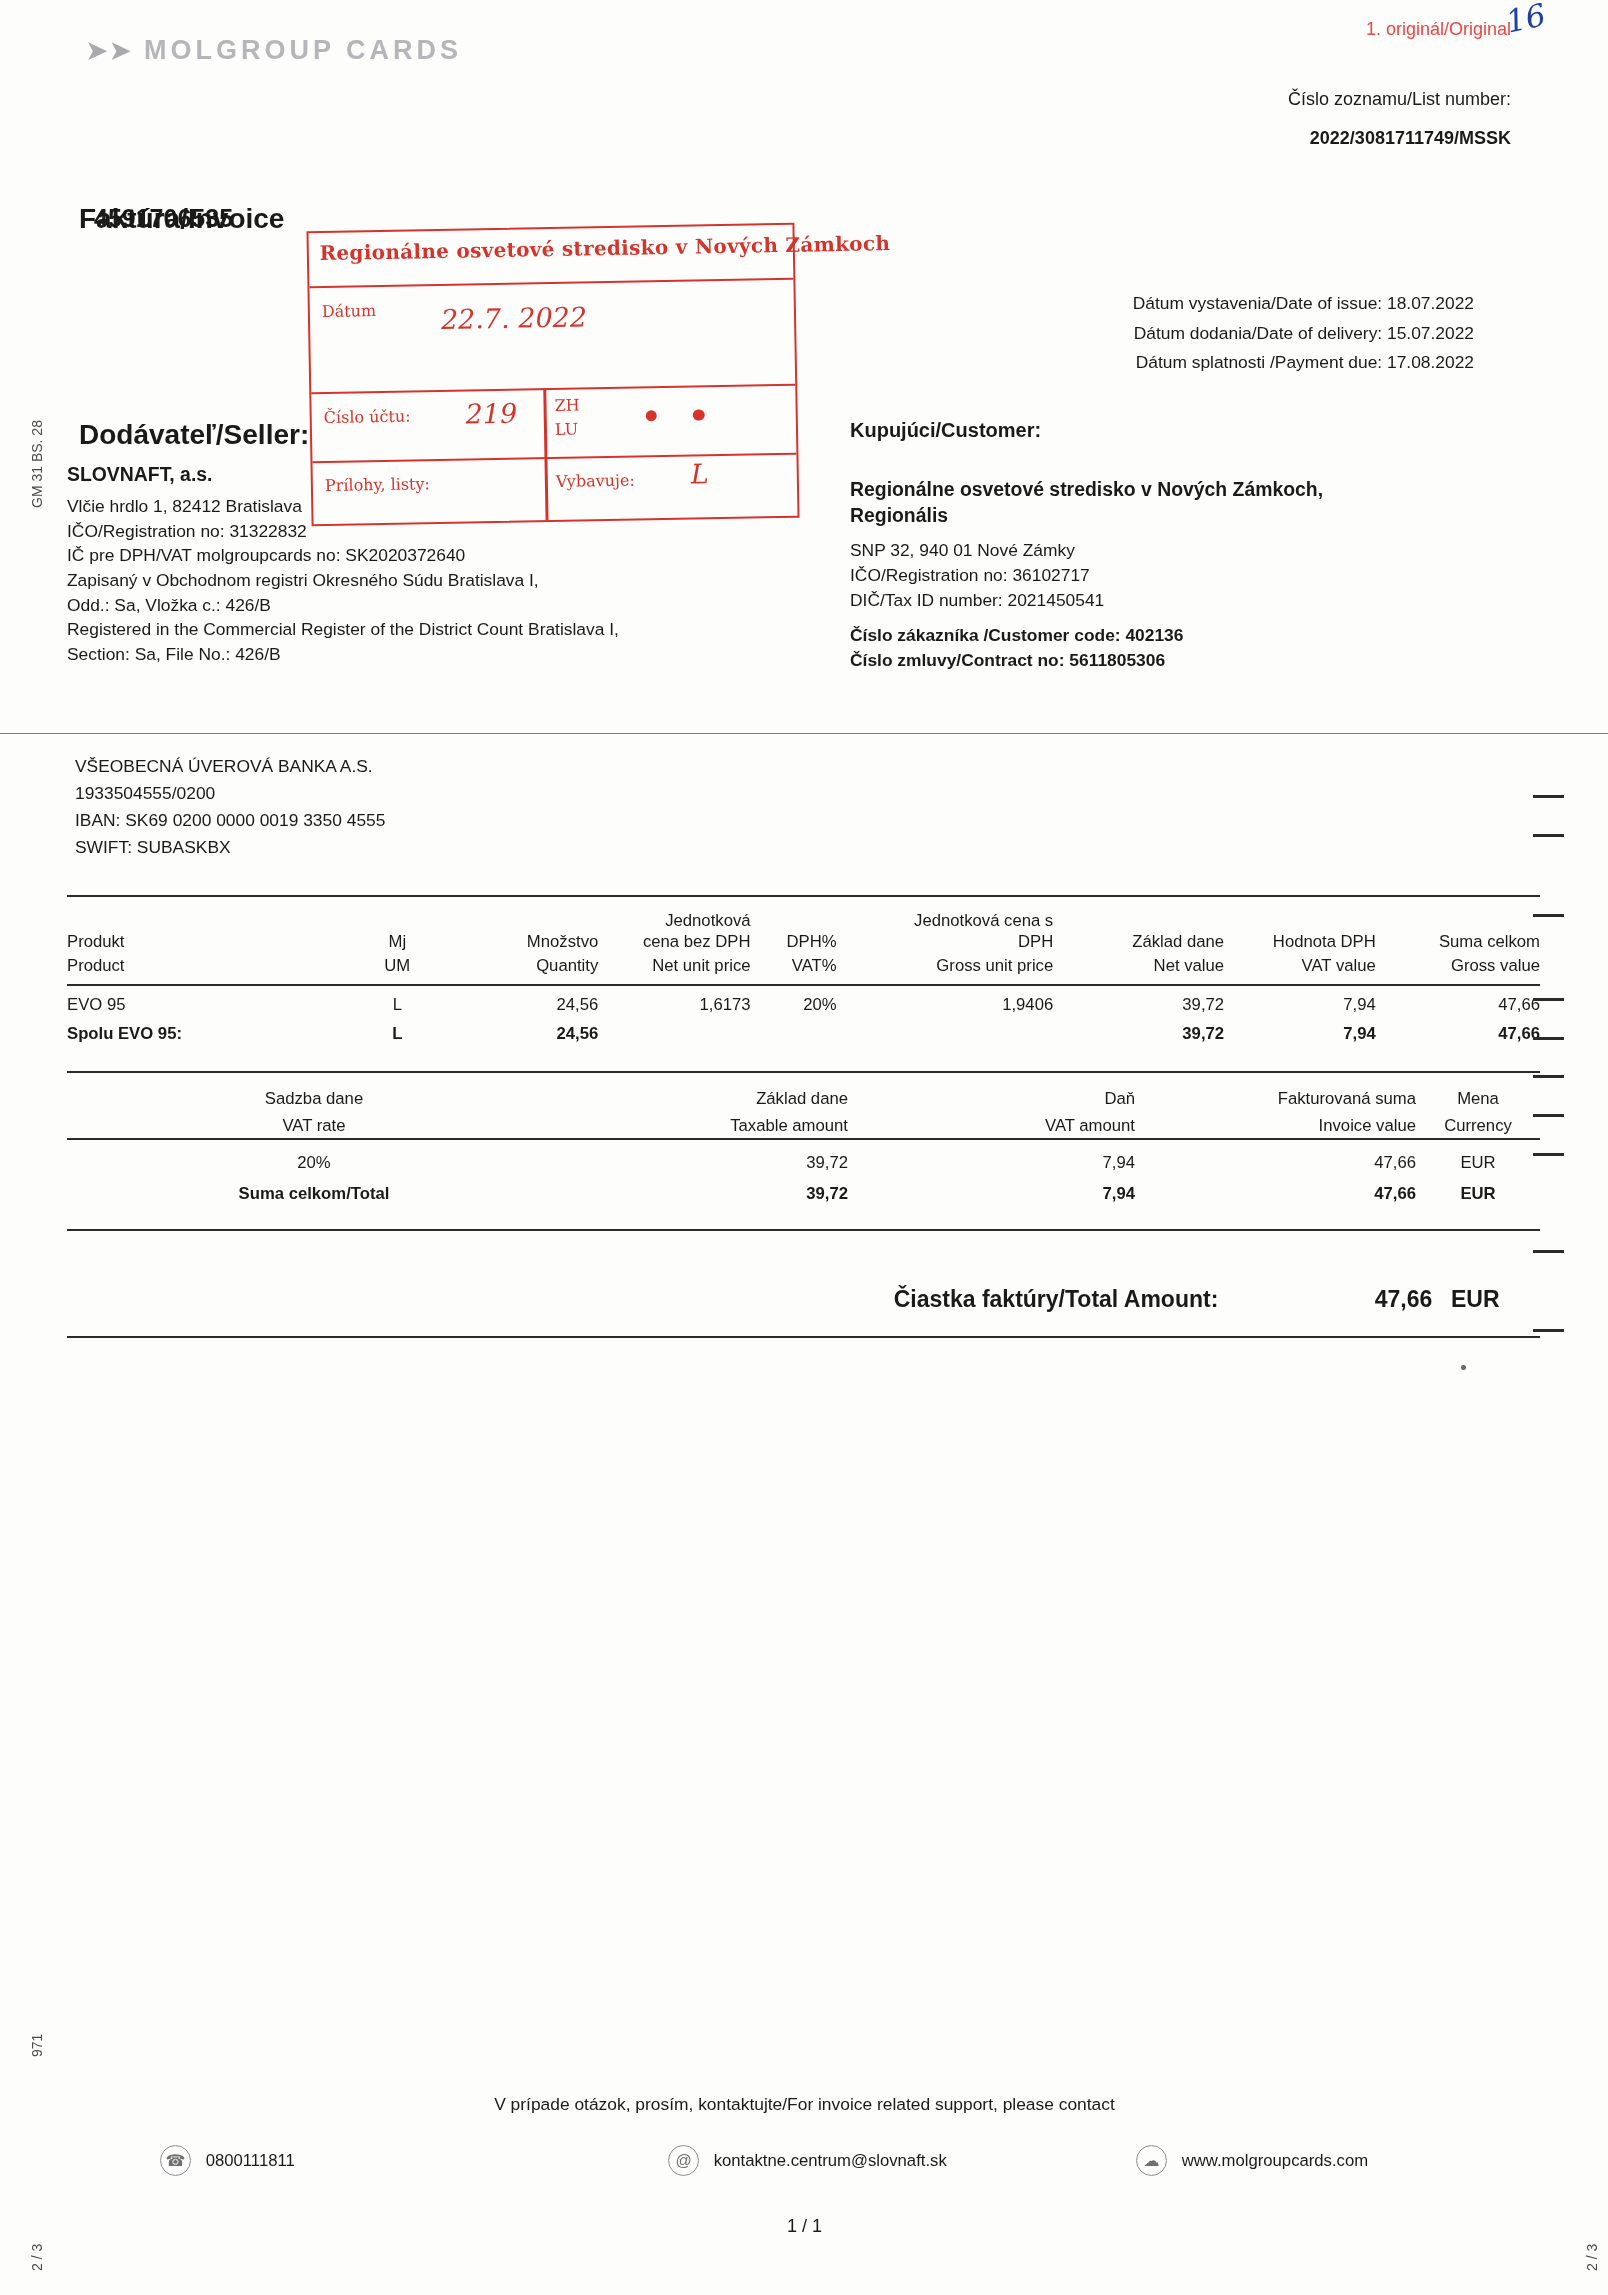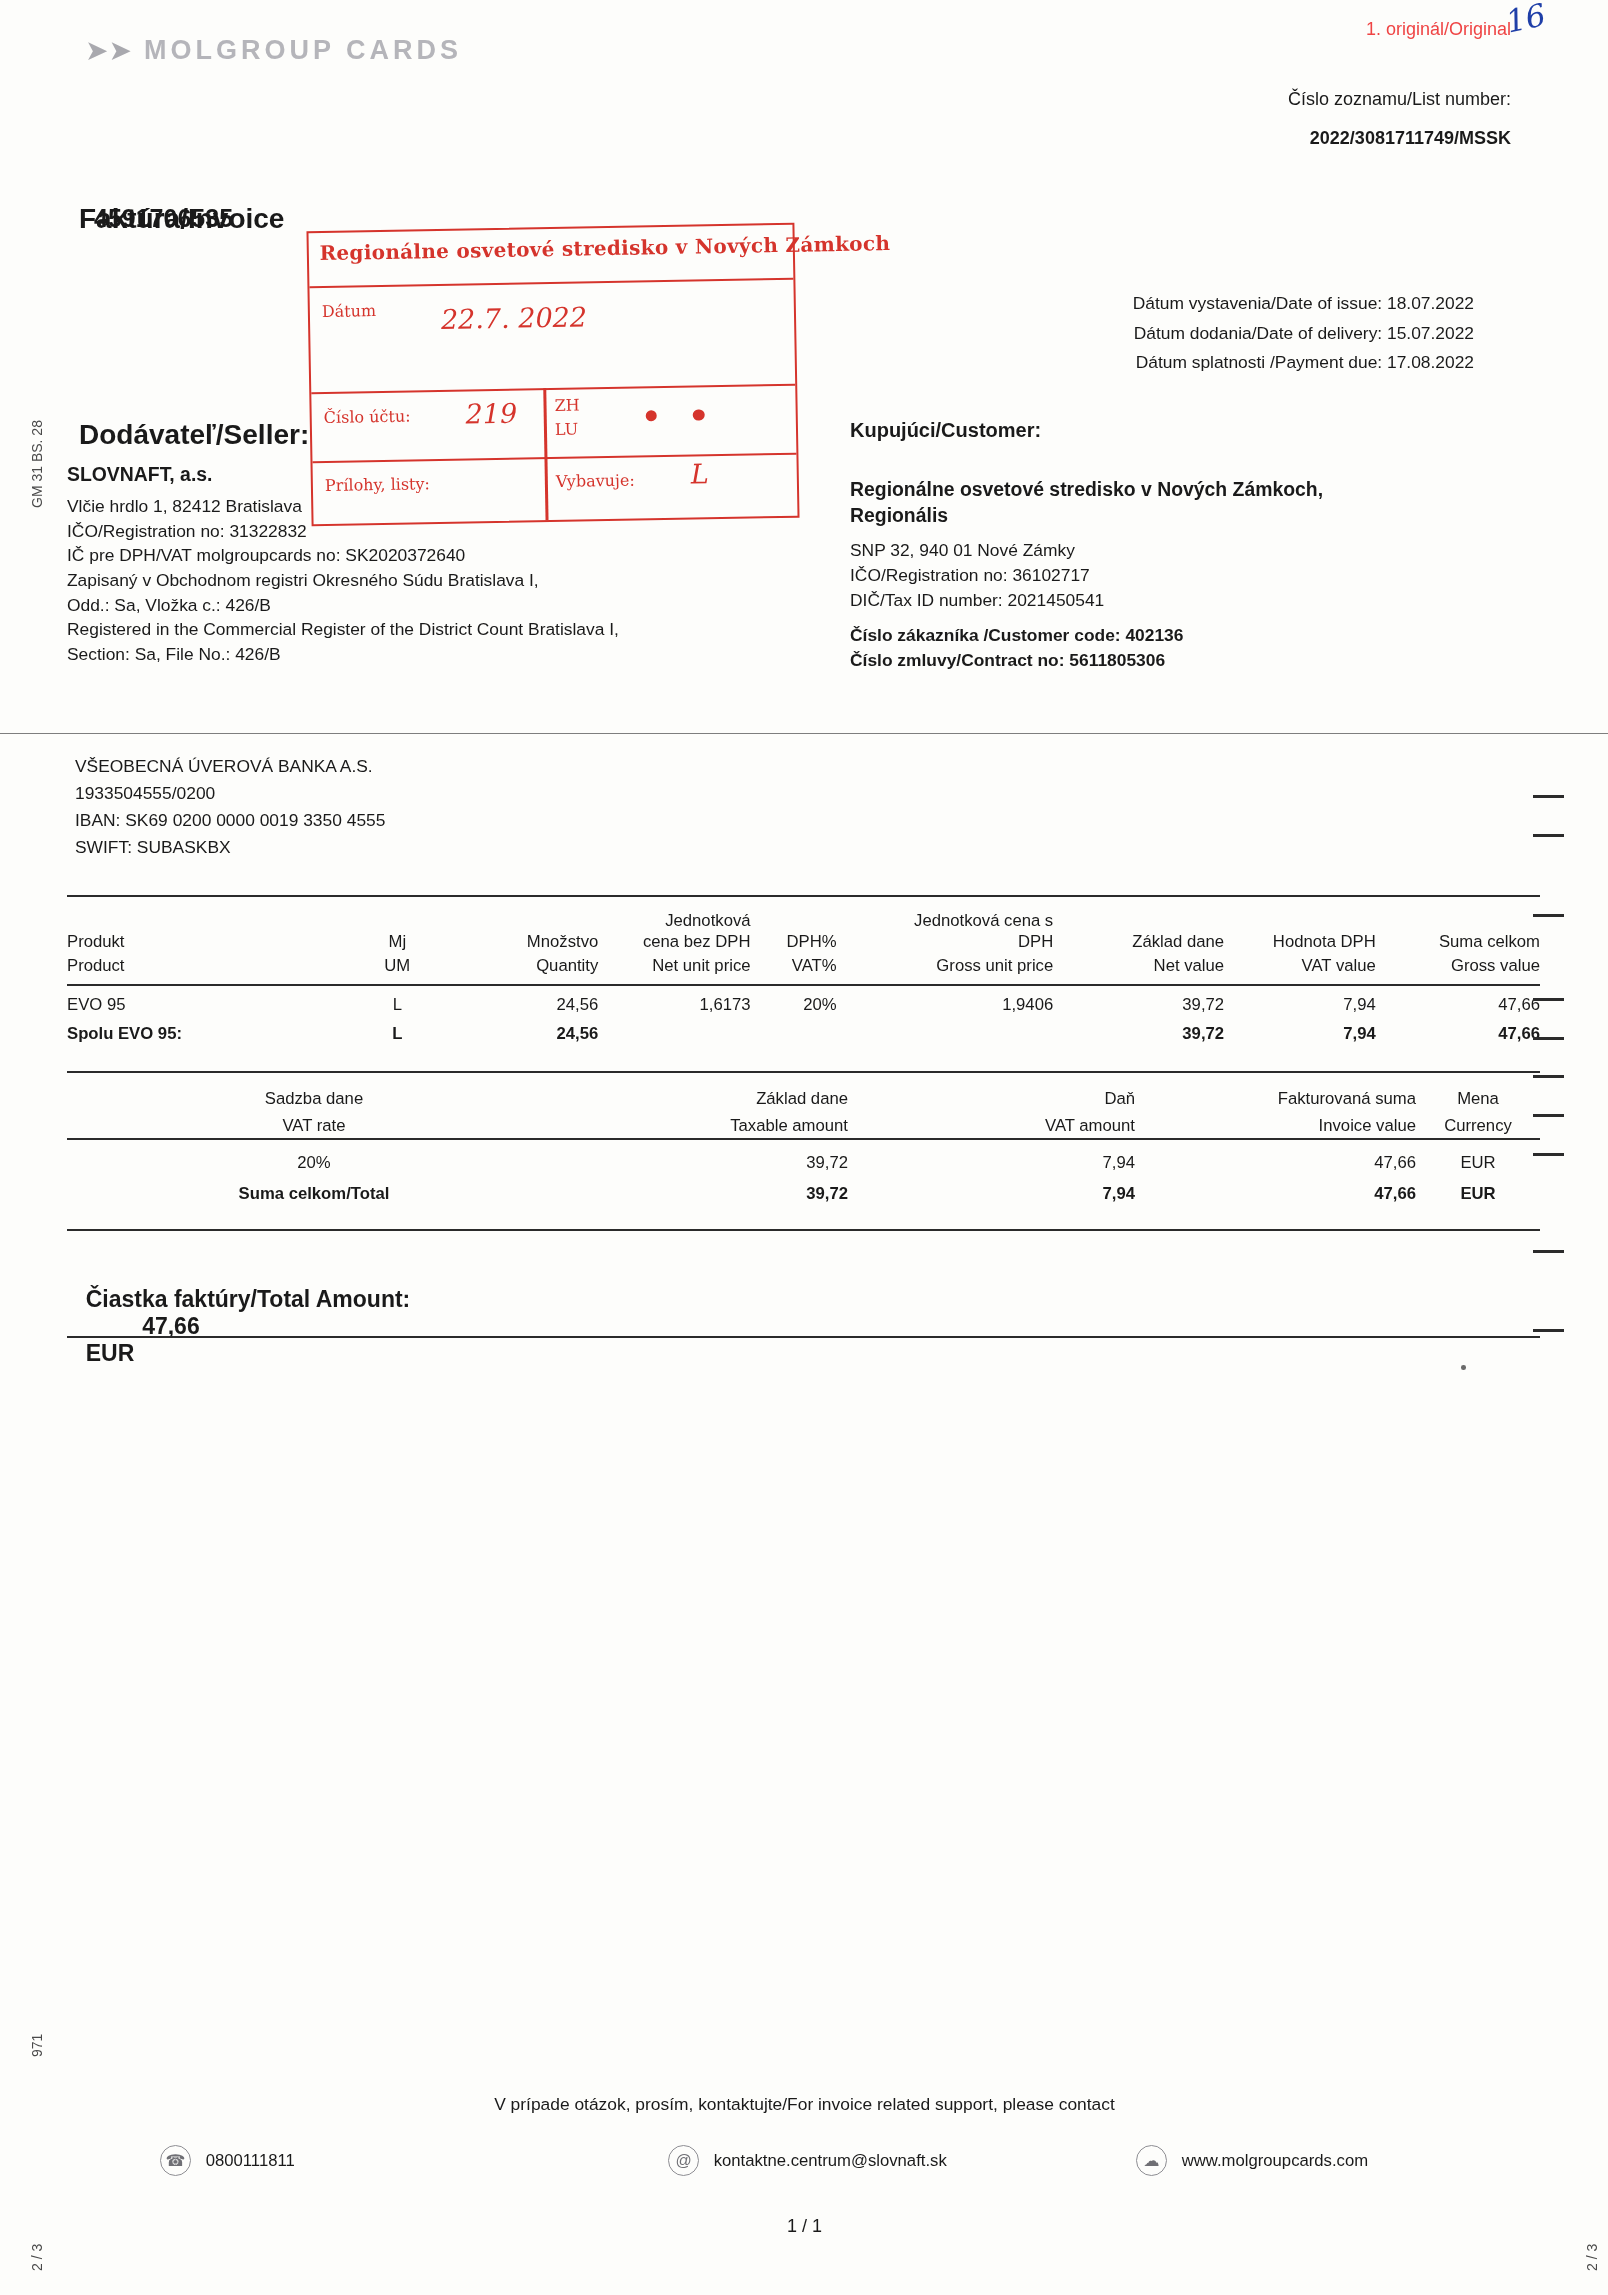--- a/index.html
+++ b/index.html
@@ -155,23 +155,23 @@
   .tbl2 .s-vat  { width: 287px; text-align: right; }
   .tbl2 .s-inv  { width: 281px; text-align: right; }
   .tbl2 .s-cur  { width: 124px; text-align: center; }
   .tbl2 .h1 td { padding-top: 8px; }
   .tbl2 .h2 td { padding-top: 6.7px; padding-bottom: 2px; }
   .tbl2 .v1 td { padding-top: 13.4px; padding-bottom: 5.3px; }
   .tbl2 .v2 td { padding-top: 5.3px; padding-bottom: 13.4px; font-weight: bold; }
   .tbl2 .line-top td { border-top: 2px solid #2b2b2b; }
 
   .total-row {
-    left: 67px; top: 1286px; width: 1473px;
+    left: 51px; top: 1286px; width: 1473px;
     display: flex; align-items: baseline; justify-content: flex-end;
-    font-size: 23px; font-weight: bold; flex-direction: column;
+    font-size: 23px; font-weight: bold;
   }
   .total-row .lbl { margin-right: 100px; }
   .total-row .amt { min-width: 114px; text-align: right; }
   .total-row .cur { margin-left: 18.7px; width: 73px; }
 
   
   .punch { right: 45px; width: 31px; height: 2.7px; background: #2b2b2b; }
 
   
   .side {

